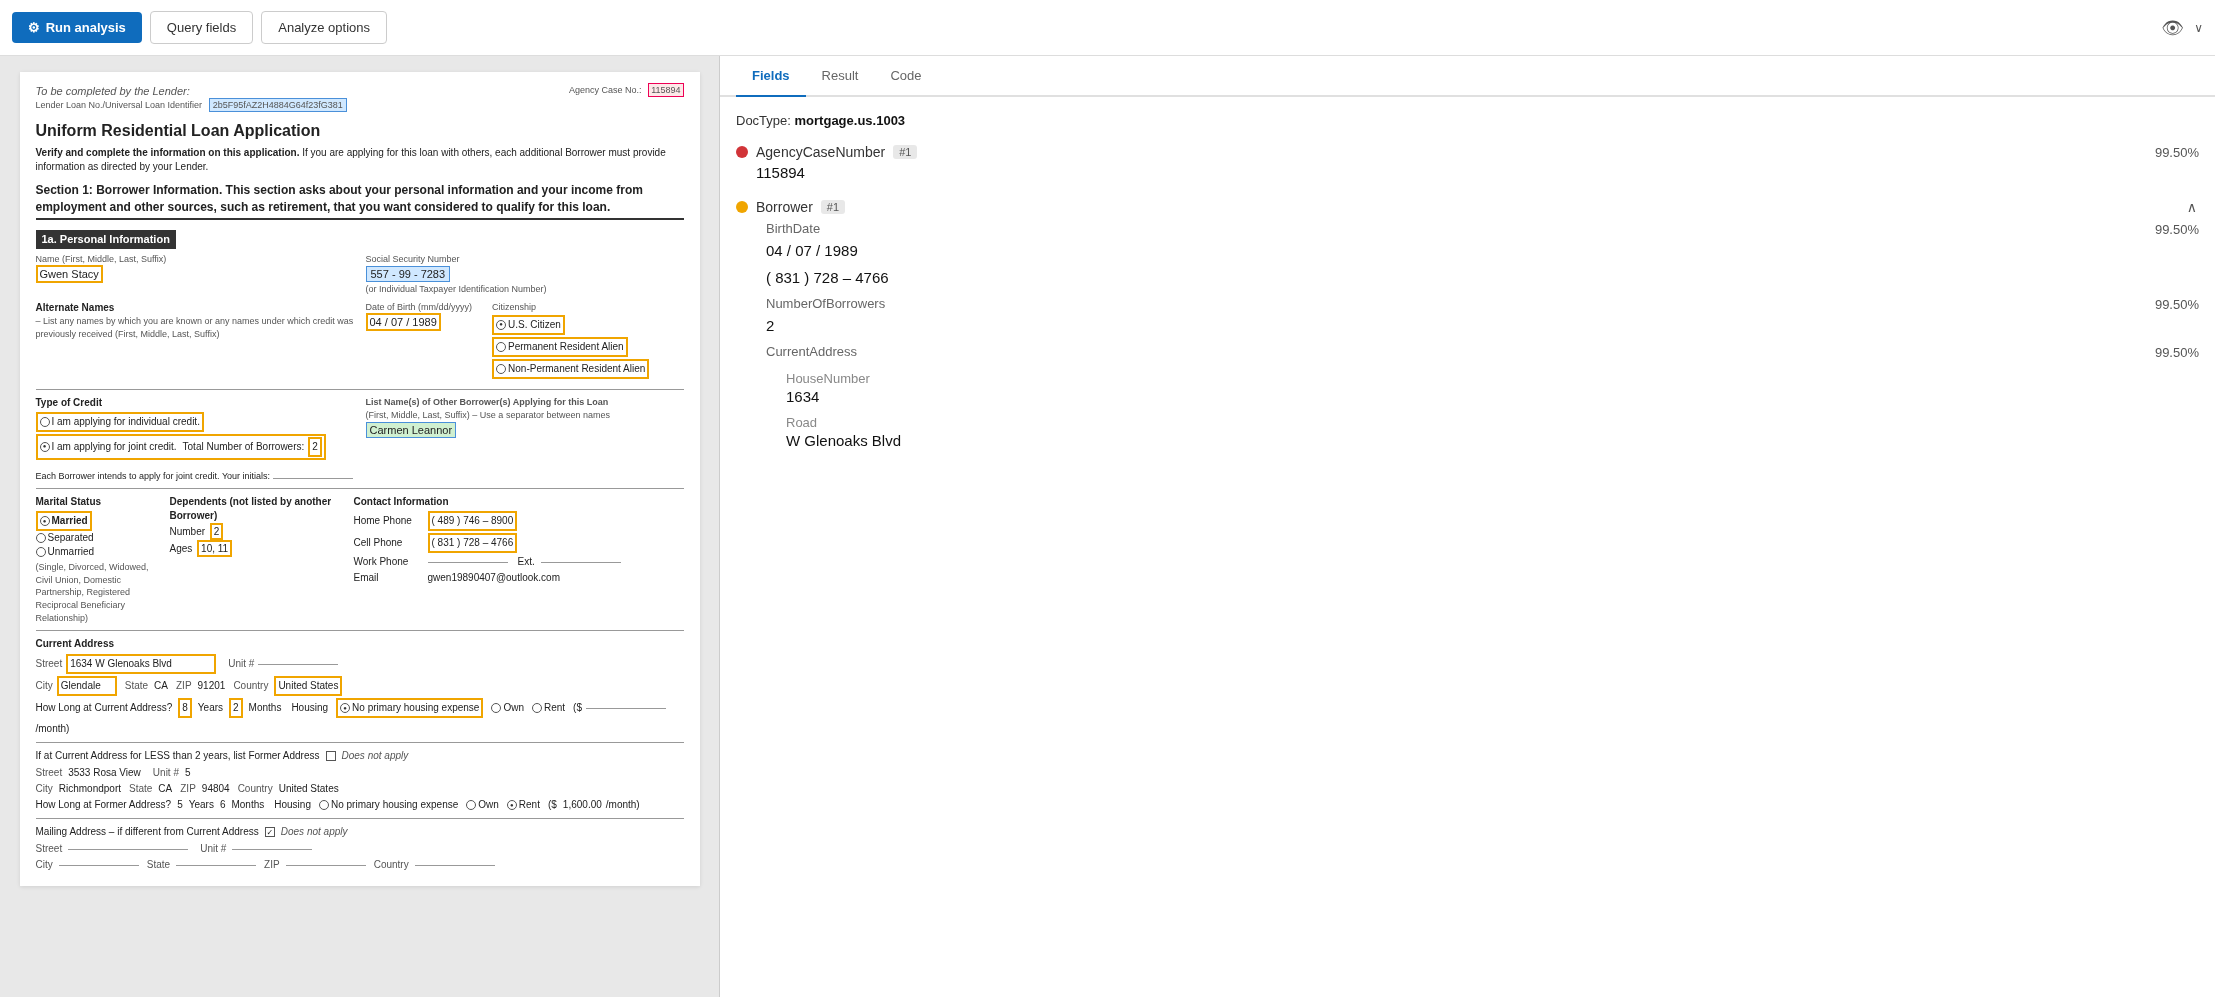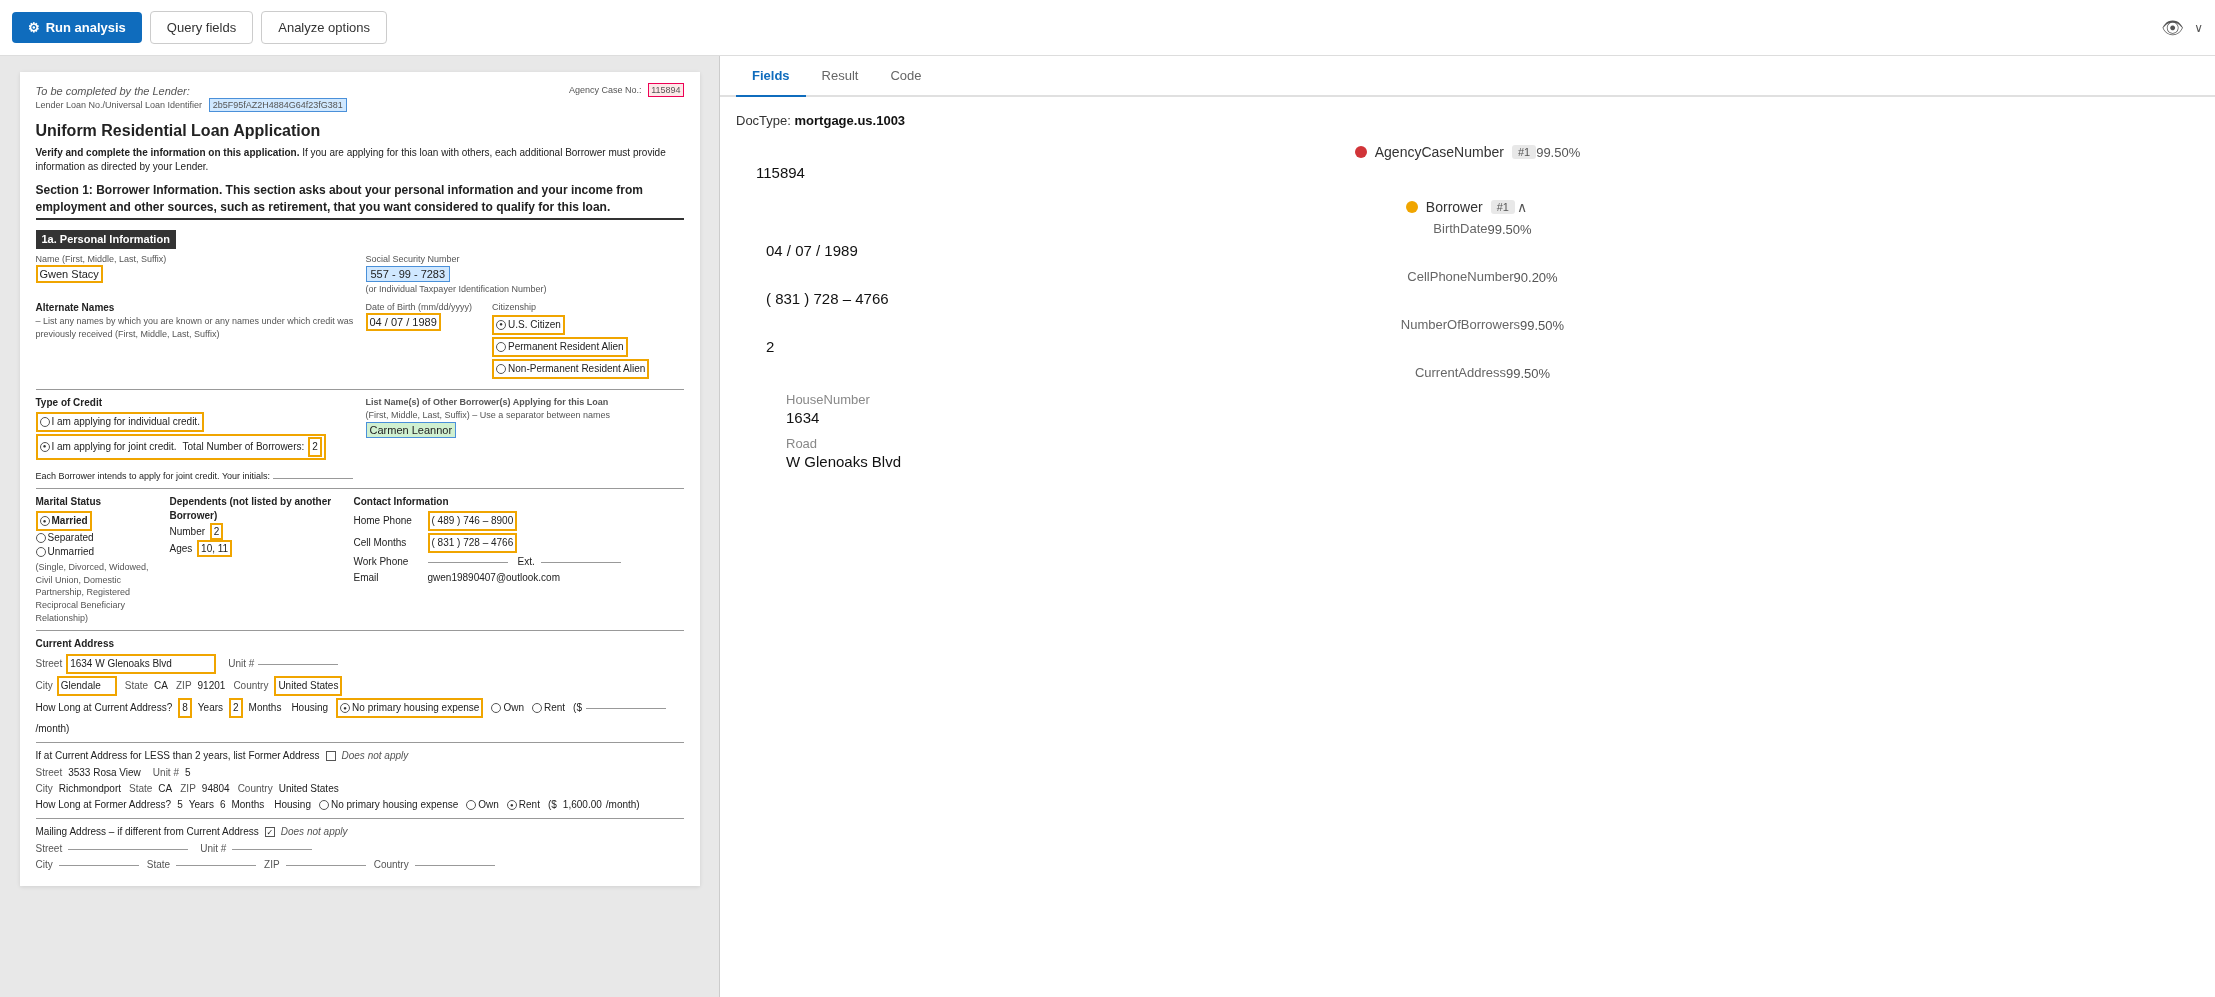--- a/index.html
+++ b/index.html
@@ -93,21 +93,21 @@
     }
     .fields-tab.active { color: #0f6cbd; border-bottom-color: #0f6cbd; font-weight: 600; }
 
     .fields-content { flex: 1; overflow-y: auto; padding: 16px; }
 
     .doctype-row { font-size: 13px; margin-bottom: 16px; color: #333; }
     .doctype-row strong { font-weight: 600; color: #111; }
 
     .field-group { margin-bottom: 16px; }
     .field-header {
-      display: flex; align-items: center; justify-content: center;
+      display: flex; align-items: center; justify-content: space-between;
       margin-bottom: 4px;
     }
     .field-left { display: flex; align-items: center; gap: 8px; }
     .field-dot {
       width: 12px; height: 12px; border-radius: 50%; flex-shrink: 0;
     }
     .field-dot.red { background: #d13438; }
     .field-dot.orange { background: #f0a500; }
 
     .field-name { font-size: 14px; color: #333; font-weight: 500; }
@@ -322,21 +322,21 @@
           </div>
         </div>
 
         <div class="contact-grid">
           <div style="font-size:10px; font-weight:bold; margin-bottom:2px;">Contact Information</div>
           <div class="row">
             <span class="label">Home Phone</span>
             <span class="orange-box">( 489 ) 746 – 8900</span>
           </div>
           <div class="row">
-            <span class="label">Cell Months</span>
+            <span class="label">Cell Phone</span>
             <span class="orange-box">( 831 ) 728 – 4766</span>
           </div>
           <div class="row">
             <span class="label">Work Phone</span>
             <span class="doc-field-underline" style="width:80px;"></span>
             <span style="margin-left:6px;">Ext.</span>
             <span class="doc-field-underline" style="width:40px; margin-left:2px;"></span>
           </div>
           <div class="row">
             <span class="label">Email</span>
@@ -512,24 +512,20 @@
 
           <div class="sub-field">
             <div class="field-header">
               <span class="sub-field-name">BirthDate</span>
               <span class="field-confidence">99.50%</span>
             </div>
             <div class="sub-field-value">04 / 07 / 1989</div>
           </div>
 
           <div class="sub-field">
-            <div class="field-header">
-              <span class="sub-field-name">CellPhoneNumber</span>
-              <span class="field-confidence">90.20%</span>
-            </div>
             <div class="sub-field-value">( 831 ) 728 – 4766</div>
           </div>
 
           <div class="sub-field">
             <div class="field-header">
               <span class="sub-field-name">NumberOfBorrowers</span>
               <span class="field-confidence">99.50%</span>
             </div>
             <div class="sub-field-value">2</div>
           </div>

